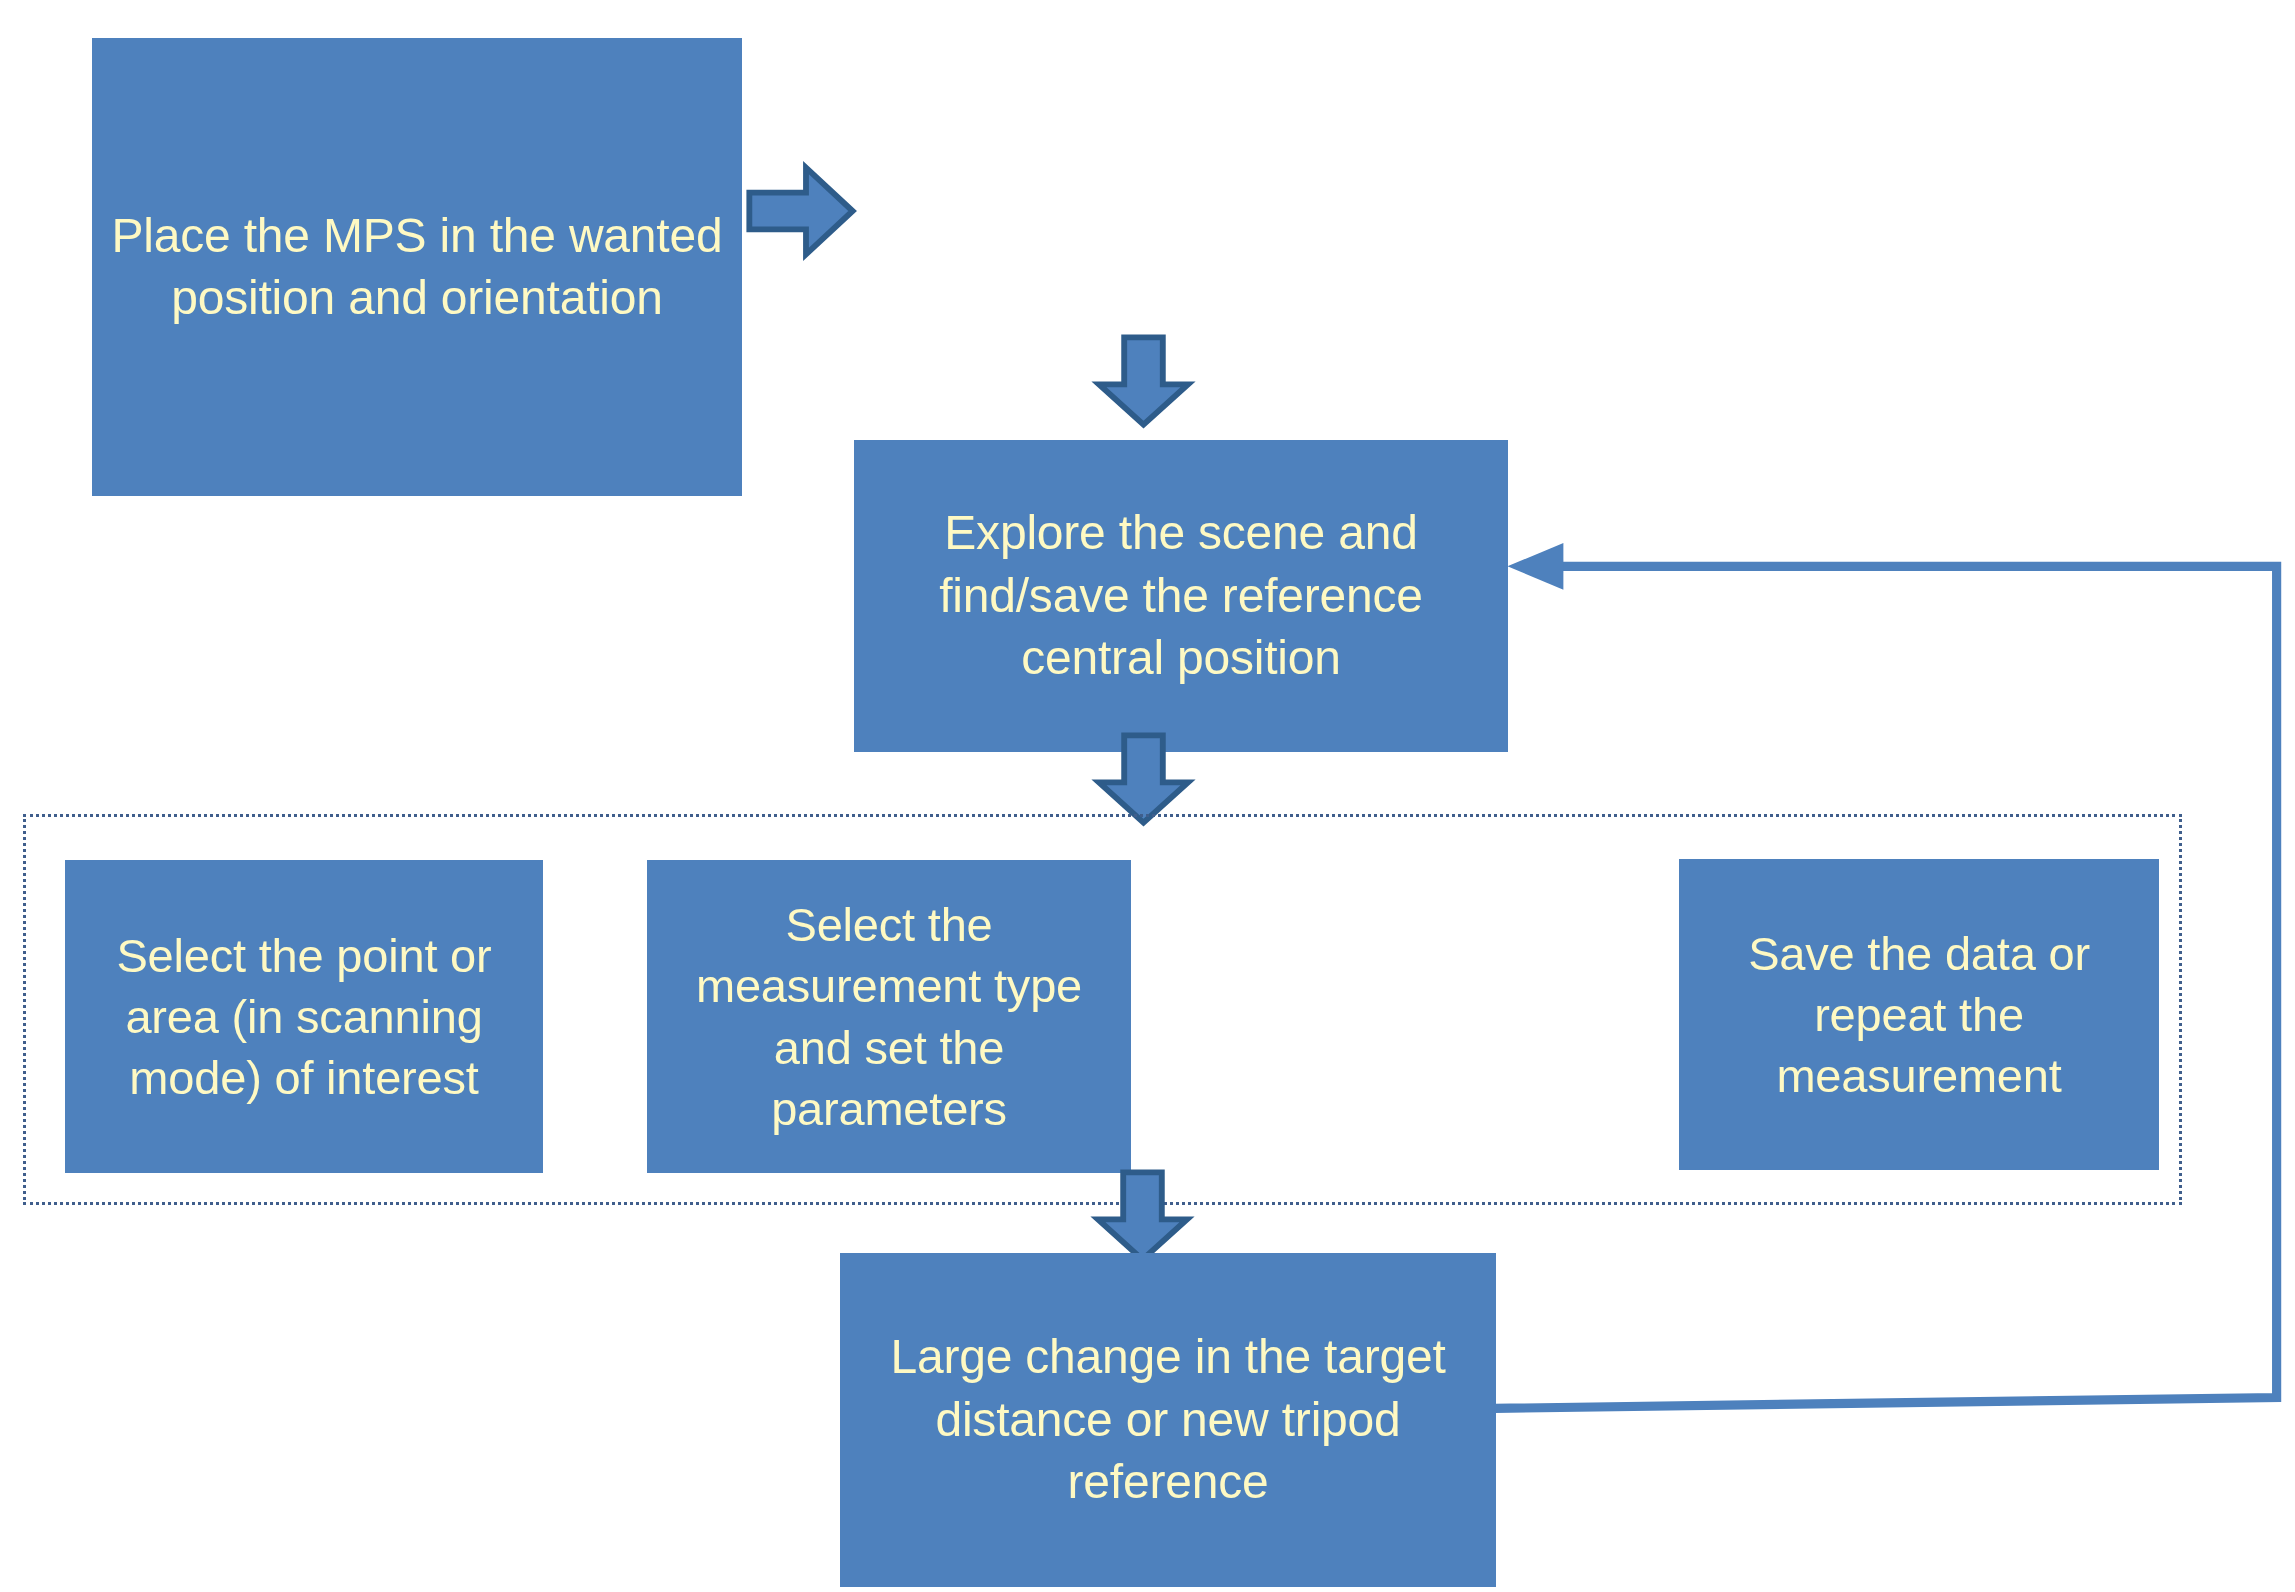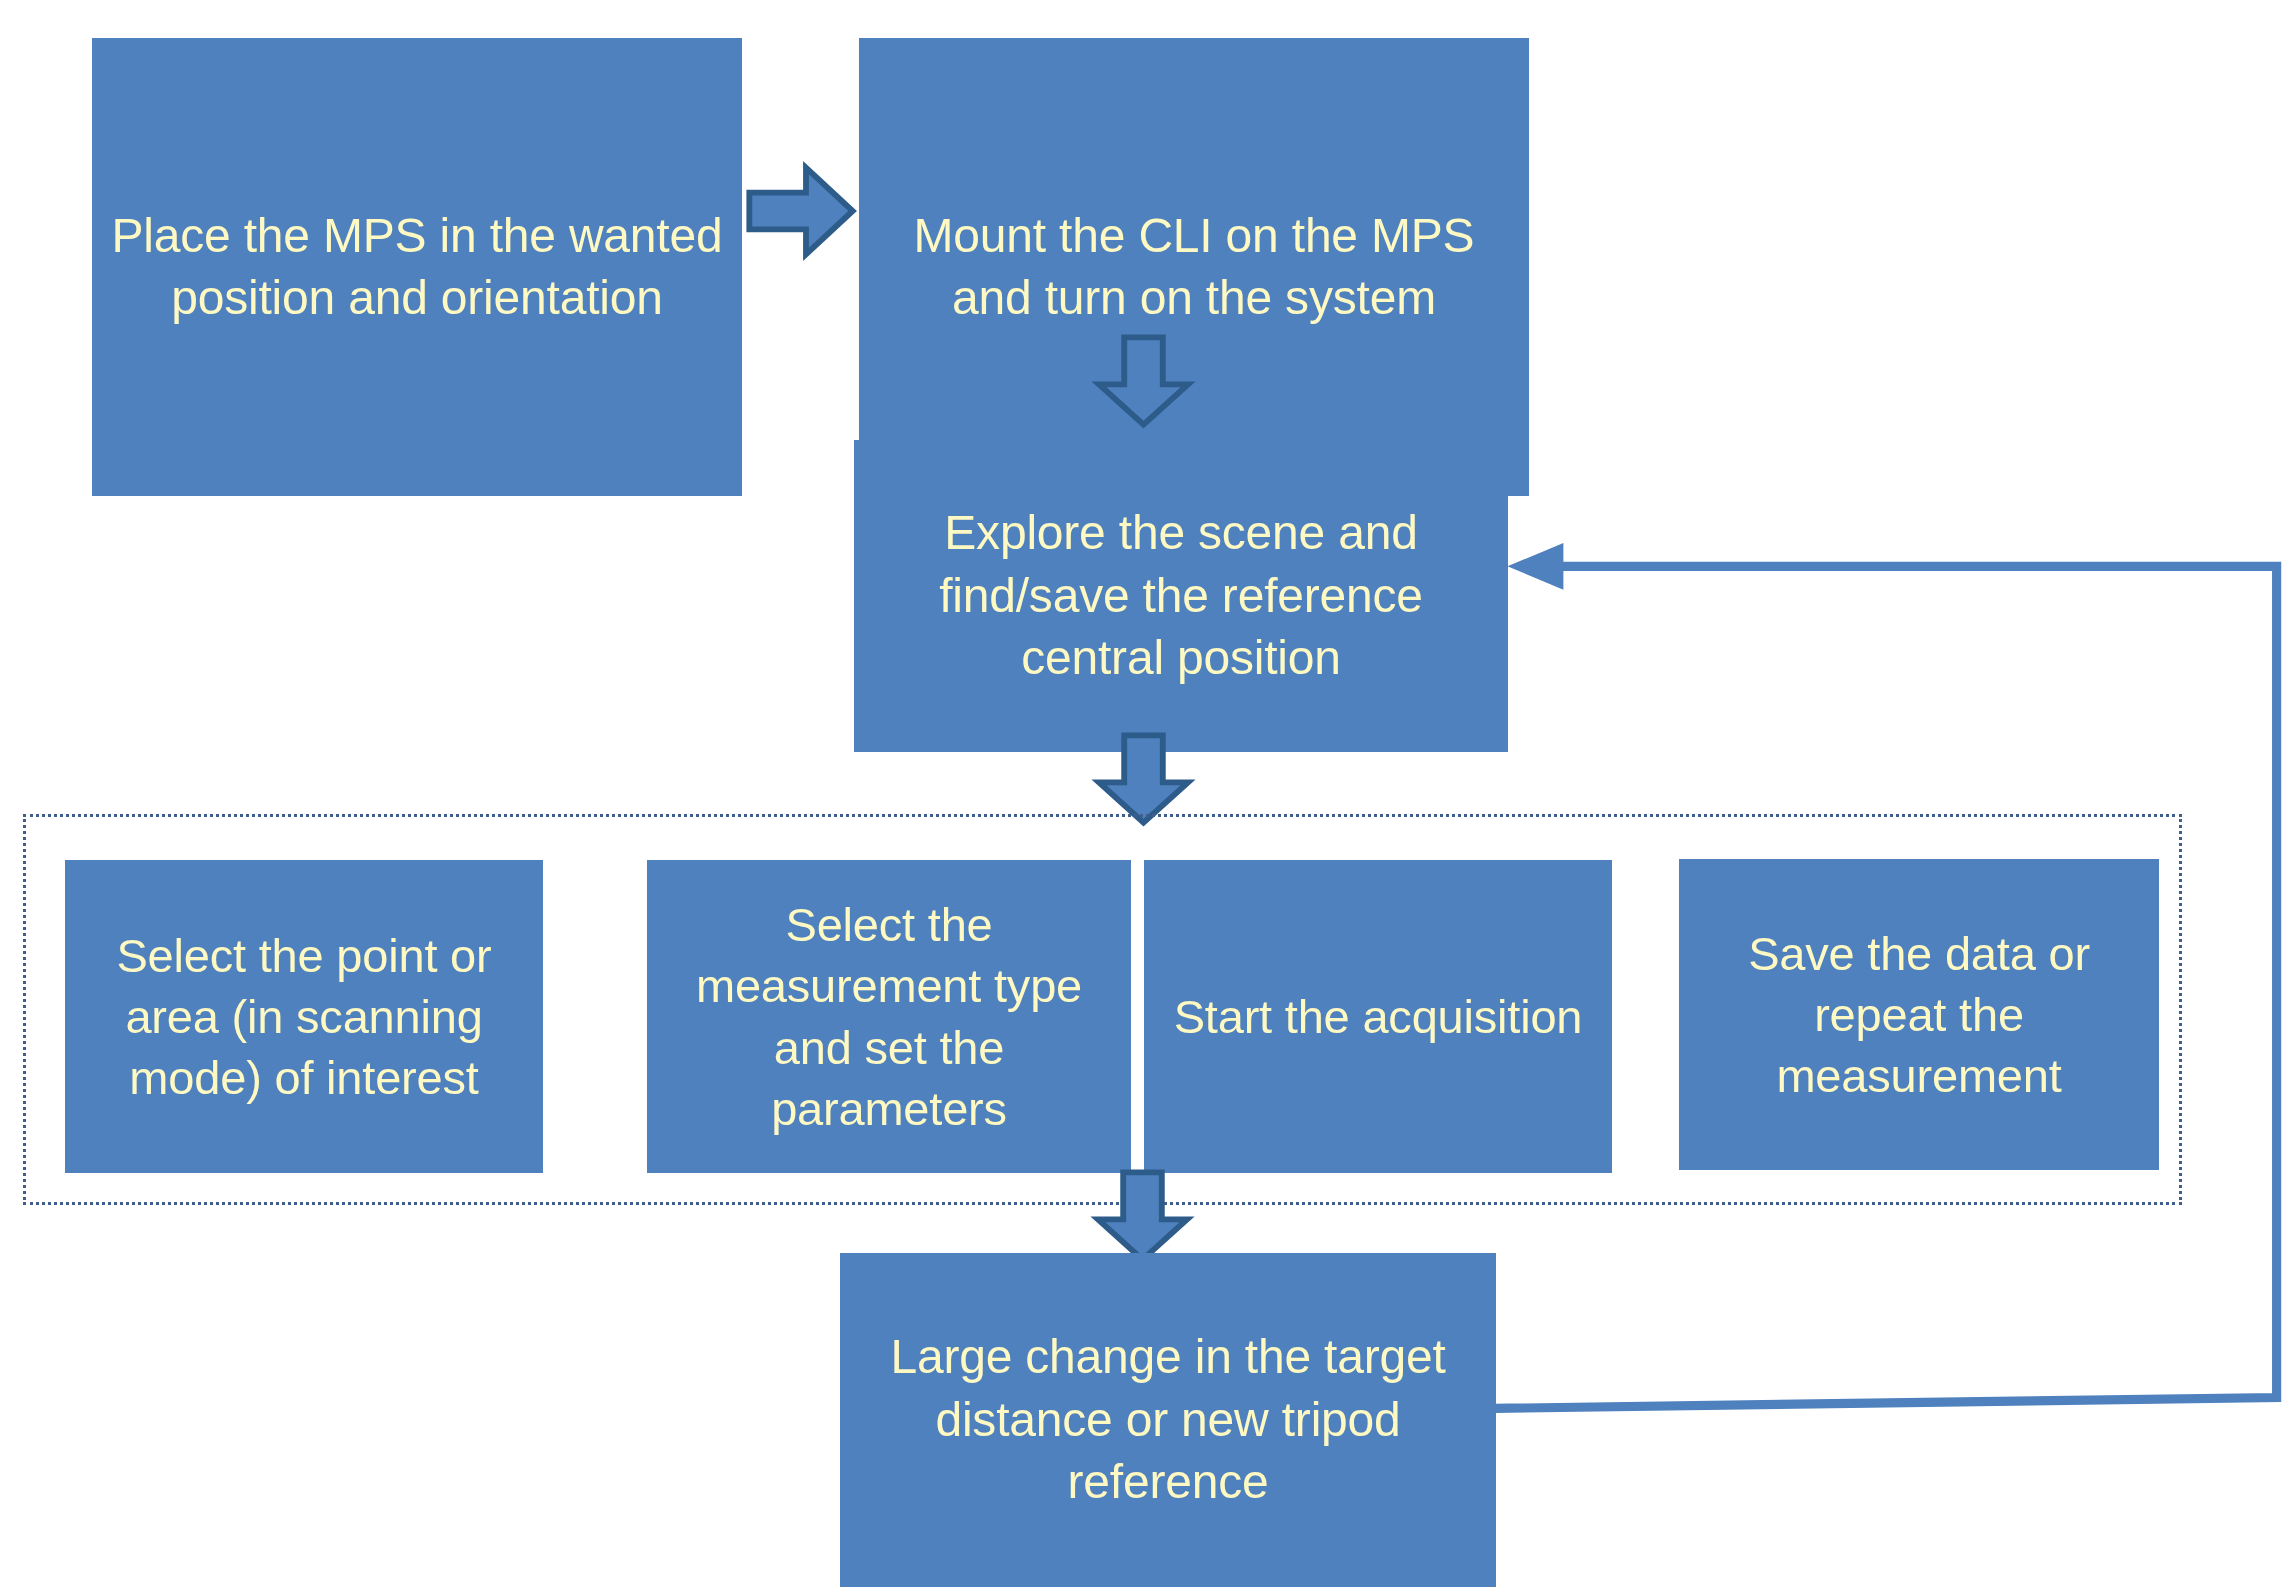--- a/index.html
+++ b/index.html
@@ -72,39 +72,37 @@
 <body>
 
 <div id="canvas">
 
   <div class="node" id="node-place">Place the MPS in the wanted position and orientation</div>
 
   <svg class="arrow-svg" id="arrow-right-1" viewBox="0 0 132 120" preserveAspectRatio="none">
     <polygon points="4,38 72,38 72,8 128,60 72,112 72,82 4,82" fill="#4E81BD" stroke="#2E5C8A" stroke-width="7" stroke-linejoin="miter"></polygon>
   </svg>
 
-  <div class="node" id="node-mount">Mount the CLI on the MPS and turn on the system</div>
 
   <svg class="arrow-svg" id="arrow-down-1" viewBox="0 0 118 112" preserveAspectRatio="none">
     <polygon points="36,4 82,4 82,60 112,60 59,108 6,60 36,60" fill="#4E81BD" stroke="#2E5C8A" stroke-width="7" stroke-linejoin="miter"></polygon>
   </svg>
 
   <div class="node" id="node-explore">Explore the scene and find/save the reference central position</div>
 
   <svg class="arrow-svg" id="arrow-down-2" viewBox="0 0 118 112" preserveAspectRatio="none">
     <polygon points="36,4 82,4 82,60 112,60 59,108 6,60 36,60" fill="#4E81BD" stroke="#2E5C8A" stroke-width="7" stroke-linejoin="miter"></polygon>
   </svg>
 
   <div id="group-box"></div>
 
   <div class="node" id="node-select-point">Select the point or area (in scanning mode) of interest</div>
 
   <div class="node" id="node-select-meas">Select the measurement type and  set the parameters</div>
 
-  <div class="node" id="node-start-acq">Start the acquisition</div>
 
   <div class="node" id="node-save-data">Save the data or repeat the measurement</div>
 
   <svg class="arrow-svg" id="arrow-down-3" viewBox="0 0 118 112" preserveAspectRatio="none">
     <polygon points="36,4 82,4 82,60 112,60 59,108 6,60 36,60" fill="#4E81BD" stroke="#2E5C8A" stroke-width="7" stroke-linejoin="miter"></polygon>
   </svg>
 
   <div class="node" id="node-large-change">Large change in the target distance or new tripod reference</div>
 
   <svg id="feedback-line" viewBox="0 0 2748 1907" preserveAspectRatio="none">

